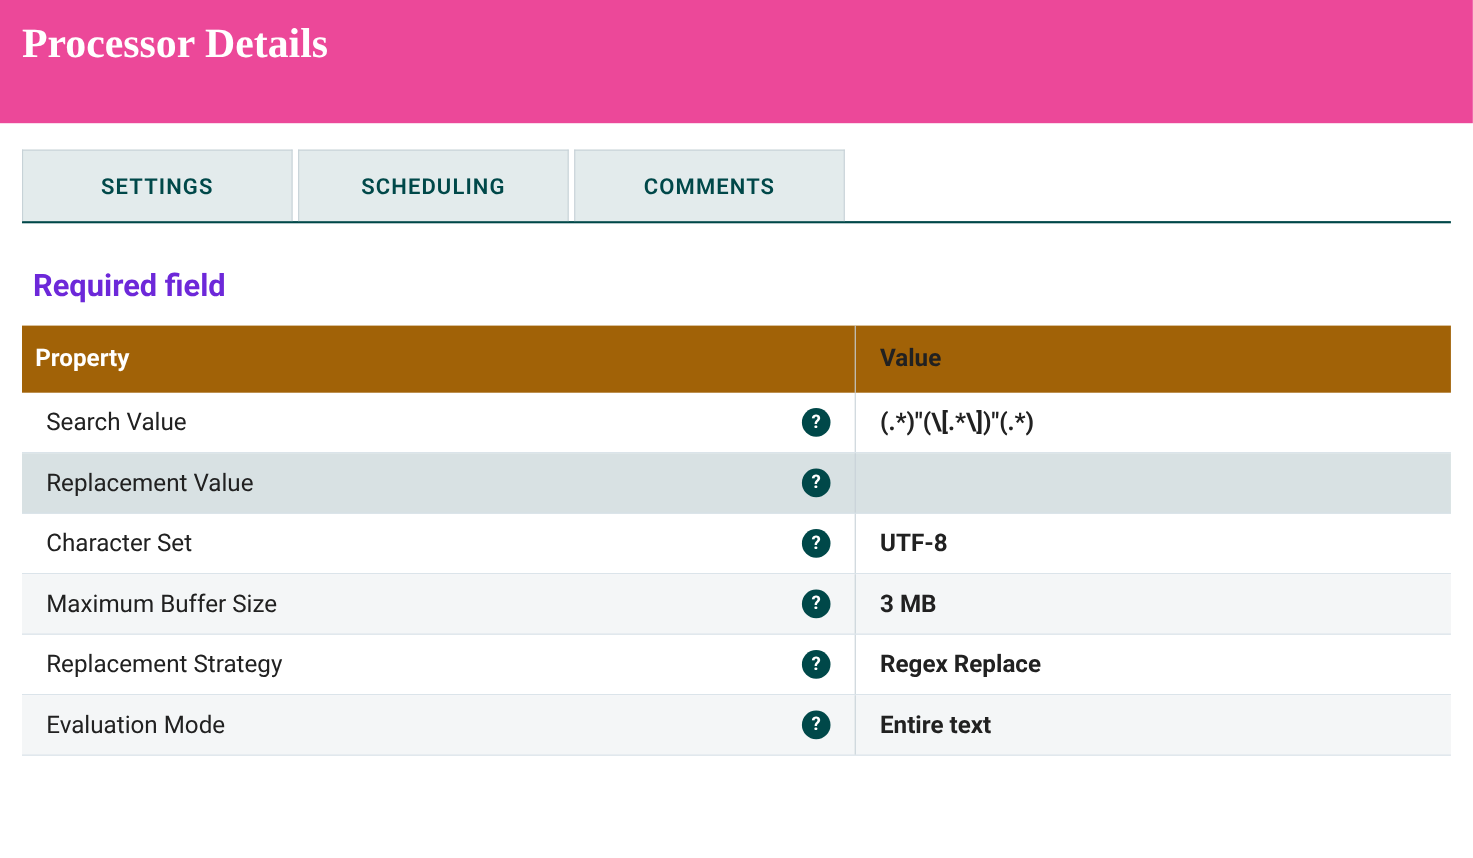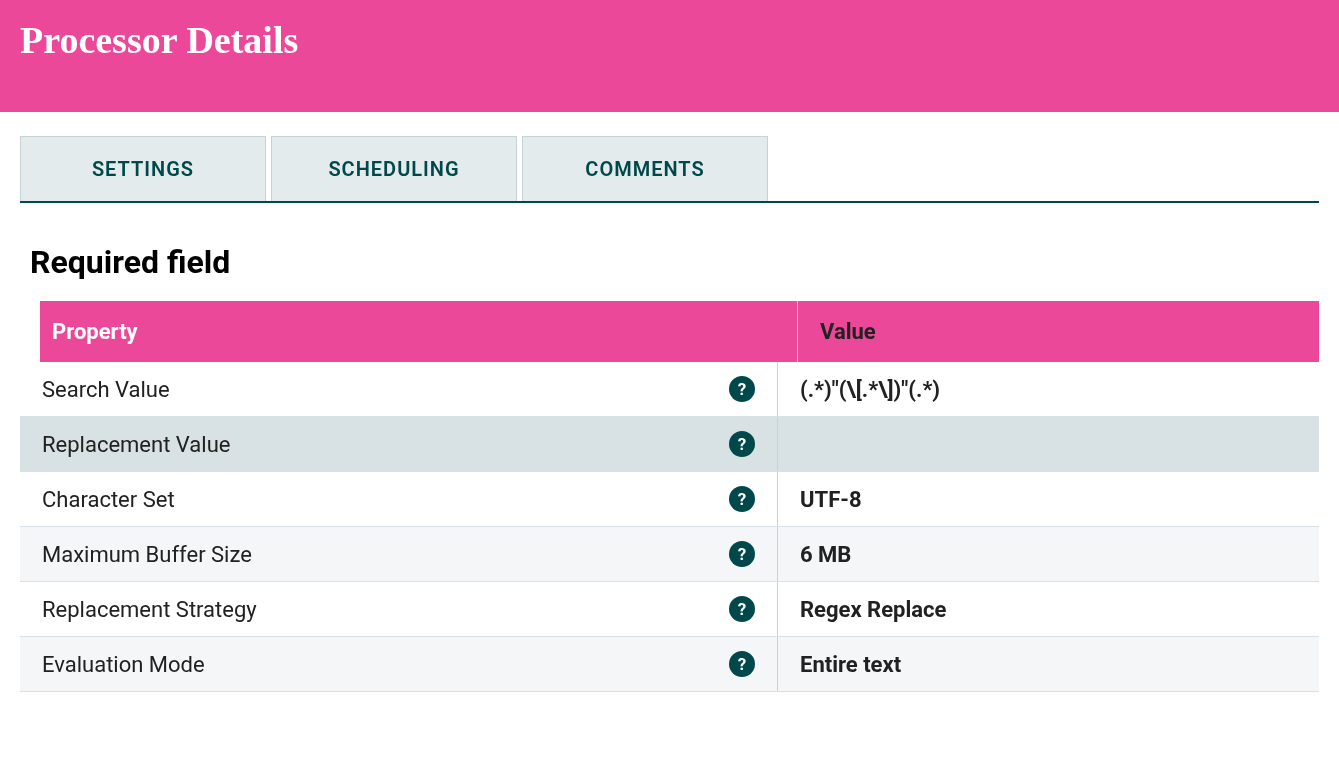--- a/index.html
+++ b/index.html
@@ -47,36 +47,35 @@
       background: #ffffff;
       color: #212121;
       border: 2px solid #004849;
       border-bottom: none;
       position: relative;
       margin-bottom: -2px;
     }
     .required-label {
       margin-top: 40px;
       margin-bottom: 20px;
-      font-size: 32px;
+      font-size: 28px;
       font-weight: 700;
-      color: #000000;
+      color: #6d28d9;
       padding-left: 10px;
     }
     .table {
       width: 100%;
       border-collapse: collapse;
     }
     .table-header {
       display: flex;
-      background: #ec4899;
+      background: #a16207;
       color: #ffffff;
       font-size: 22px;
       font-weight: 700;
-      margin-left: 20px;
     }
     .table-header .col-property {
       flex: 0 0 758px;
       padding: 18px 12px;
     }
     .table-header .col-value {
       flex: 1;
       padding: 18px 22px;
     }
     .table-row {
@@ -167,21 +166,21 @@
             <span class="prop-name">Character Set</span>
             <span class="help-icon">?</span>
           </div>
           <div class="col-value">UTF-8</div>
         </div>
         <div class="table-row">
           <div class="col-property">
             <span class="prop-name">Maximum Buffer Size</span>
             <span class="help-icon">?</span>
           </div>
-          <div class="col-value">6 MB</div>
+          <div class="col-value">3 MB</div>
         </div>
         <div class="table-row">
           <div class="col-property">
             <span class="prop-name">Replacement Strategy</span>
             <span class="help-icon">?</span>
           </div>
           <div class="col-value">Regex Replace</div>
         </div>
         <div class="table-row">
           <div class="col-property">

